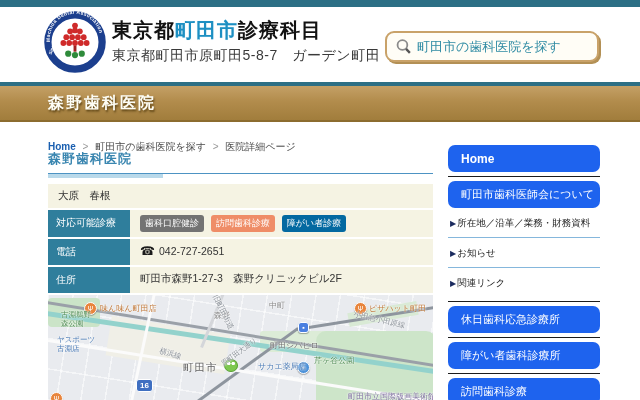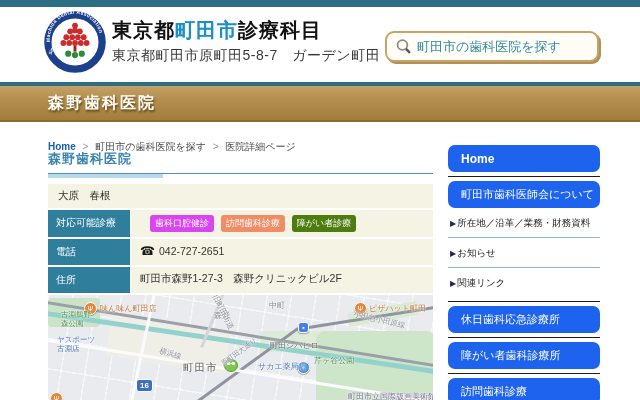--- a/index.html
+++ b/index.html
@@ -151,23 +151,23 @@
   <div class="sec-title">森野歯科医院</div>
   <div class="sec-accent"></div>
 
   <div class="dtable">
     <div class="trow">
       <div class="td">大原　春根</div>
     </div>
     <div class="trow">
       <div class="th">対応可能診療</div>
       <div class="td">
-        <span class="badge" style="background-color: #d946ef; margin-left: 10px;">歯科口腔健診</span>
+        <span class="badge" style="background-color: #737373;">歯科口腔健診</span>
         <span class="badge" style="background-color: rgb(239, 141, 103);">訪問歯科診療</span>
-        <span class="badge" style="background-color: #4d7c0f;">障がい者診療</span>
+        <span class="badge" style="background-color: #0369a1;">障がい者診療</span>
       </div>
     </div>
     <div class="trow">
       <div class="th">電話</div>
       <div class="td"><span class="phone-ic">☎</span><span>042-727-2651</span></div>
     </div>
     <div class="trow">
       <div class="th">住所</div>
       <div class="td">町田市森野1-27-3　森野クリニックビル2F</div>
     </div>

